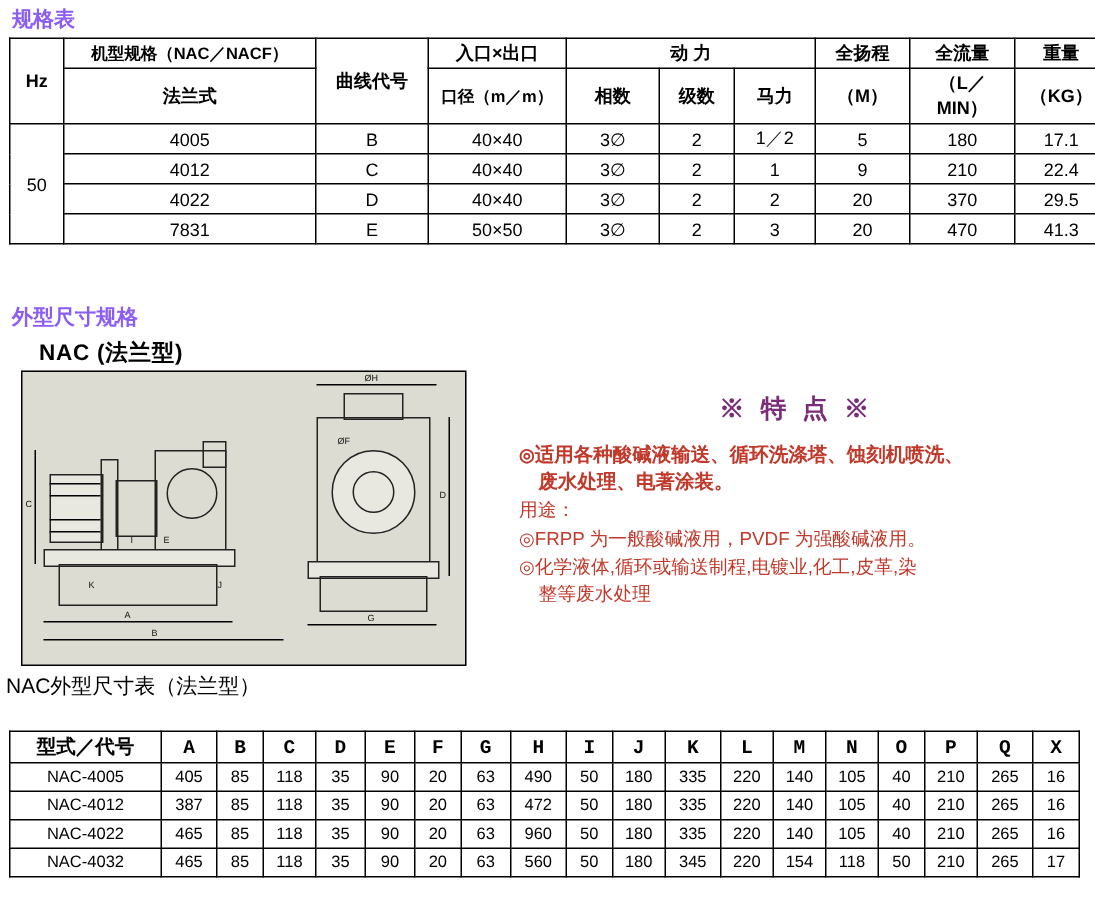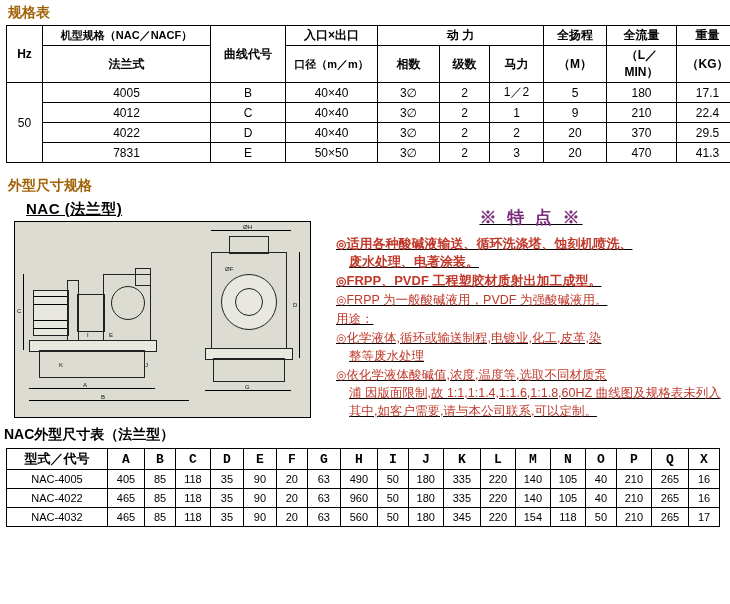--- a/index.html
+++ b/index.html
@@ -14,21 +14,21 @@
     font-size: 12px;
     color: #000000;
     position: relative;
     overflow: hidden;
   }
 
   
   .sec-title {
     font-weight: bold;
     font-size: 14px;
-    color: #a16207;
+    color: #8b5cf6;
     margin: 4px 0 3px 8px;
   }
 
   
   table.grid {
     border-collapse: collapse;
     table-layout: fixed;
   }
   table.grid td, table.grid th {
     border: 1px solid #000;
@@ -53,22 +53,21 @@
   #spec-table .hdr-small {
     font-size: 11px;
   }
   #spec-table .bodycell {
     font-size: 12px;
   }
 
   
   .mid-wrap {
     display: flex;
-    align-items: flex-start;
-    text-decoration: underline;
+    align-items: center;
   }
   .left-col {
     width: 330px;
   }
   .right-col {
     width: 390px;
     padding-left: 6px;
   }
 
   .nac-label {
@@ -90,21 +89,21 @@
 
   .feature-title {
     text-align: center;
     color: #7a2b7a;
     font-weight: bold;
     font-size: 17px;
     letter-spacing: 3px;
     margin: 8px 0 6px 0;
   }
   .feature-list {
-    margin: 0;
+    margin: 10px;
     padding: 0;
     list-style: none;
   }
   .feature-list li {
     color: #c0392b;
     font-size: 12.5px;
     line-height: 18px;
     margin-bottom: 1px;
     text-indent: 0;
   }
@@ -115,23 +114,23 @@
   .feature-list li .cont {
     display: block;
     padding-left: 13px;
   }
   .bullet {
     font-size: 12px;
   }
 
   
   #dim-title {
-    font-weight: bold;
+    font-weight: normal;
     font-size: 14px;
-    margin: 5px 0 4px 4px;
+    margin: 5px 0 20px 4px;
   }
   #dim-table {
     width: 714px;
     margin-left: 6px;
     font-size: 11px;
   }
   #dim-table td {
     height: 16px;
   }
   #dim-table thead td {
@@ -231,21 +230,21 @@
       <td class="bodycell">3∅</td>
       <td class="bodycell">2</td>
       <td class="bodycell">3</td>
       <td class="bodycell">20</td>
       <td class="bodycell">470</td>
       <td class="bodycell">41.3</td>
     </tr>
   </tbody>
 </table>
 
-<div class="sec-title" style="margin-top:14px;">外型尺寸规格</div>
+<div class="sec-title" style="margin-top:40px;">外型尺寸规格</div>
 
 <div class="mid-wrap">
   <div class="left-col">
     <div class="nac-label">NAC (法兰型)</div>
     <div class="drawing-box">
 
       <div class="dw-rect" style="left:18px; top:68px; width:34px; height:44px; background:#e8e8e0;"></div>
       <div class="dw-rect" style="left:52px; top:58px; width:10px; height:64px;"></div>
       <div class="dw-rect" style="left:62px; top:72px; width:26px; height:36px;"></div>
       <div class="dw-rect" style="left:88px; top:52px; width:46px; height:76px;"></div>
@@ -287,36 +286,29 @@
     </div>
   </div>
 
   <div class="right-col">
     <div class="feature-title">※ 特 点 ※</div>
     <ul class="feature-list">
       <li class="bold-red">
         <span class="bullet">◎</span><span>适用各种酸碱液输送、循环洗涤塔、蚀刻机喷洗、</span>
         <span class="cont">废水处理、电著涂装。</span>
       </li>
-      <li class="bold-red">
-        <span class="bullet">◎</span><span>FRPP、PVDF 工程塑胶材质射出加工成型。</span>
+      <li>
+        <span>用途：</span>
       </li>
       <li>
         <span class="bullet">◎</span><span>FRPP 为一般酸碱液用，PVDF 为强酸碱液用。</span>
       </li>
       <li>
-        <span>用途：</span>
-      </li>
-      <li>
         <span class="bullet">◎</span><span>化学液体,循环或输送制程,电镀业,化工,皮革,染</span>
         <span class="cont">整等废水处理</span>
-      </li>
-      <li>
-        <span class="bullet">◎</span><span>依化学液体酸碱值,浓度,温度等,选取不同材质泵</span>
-        <span class="cont">浦 因版面限制,故 1:1,1:1.4,1:1.6,1:1.8,60HZ 曲线图及规格表未列入其中,如客户需要,请与本公司联系,可以定制。</span>
       </li>
     </ul>
   </div>
 </div>
 
 <div id="dim-title">NAC外型尺寸表（法兰型）</div>
 
 <table class="grid" id="dim-table">
   <colgroup>
     <col style="width:98px">
@@ -378,20 +370,41 @@
       <td>335</td>
       <td>220</td>
       <td>140</td>
       <td>105</td>
       <td>40</td>
       <td>210</td>
       <td>265</td>
       <td>16</td>
     </tr>
     <tr>
+      <td class="model">NAC-4012</td>
+      <td>387</td>
+      <td>85</td>
+      <td>118</td>
+      <td>35</td>
+      <td>90</td>
+      <td>20</td>
+      <td>63</td>
+      <td>472</td>
+      <td>50</td>
+      <td>180</td>
+      <td>335</td>
+      <td>220</td>
+      <td>140</td>
+      <td>105</td>
+      <td>40</td>
+      <td>210</td>
+      <td>265</td>
+      <td>16</td>
+    </tr>
+    <tr>
       <td class="model">NAC-4022</td>
       <td>465</td>
       <td>85</td>
       <td>118</td>
       <td>35</td>
       <td>90</td>
       <td>20</td>
       <td>63</td>
       <td>960</td>
       <td>50</td>

